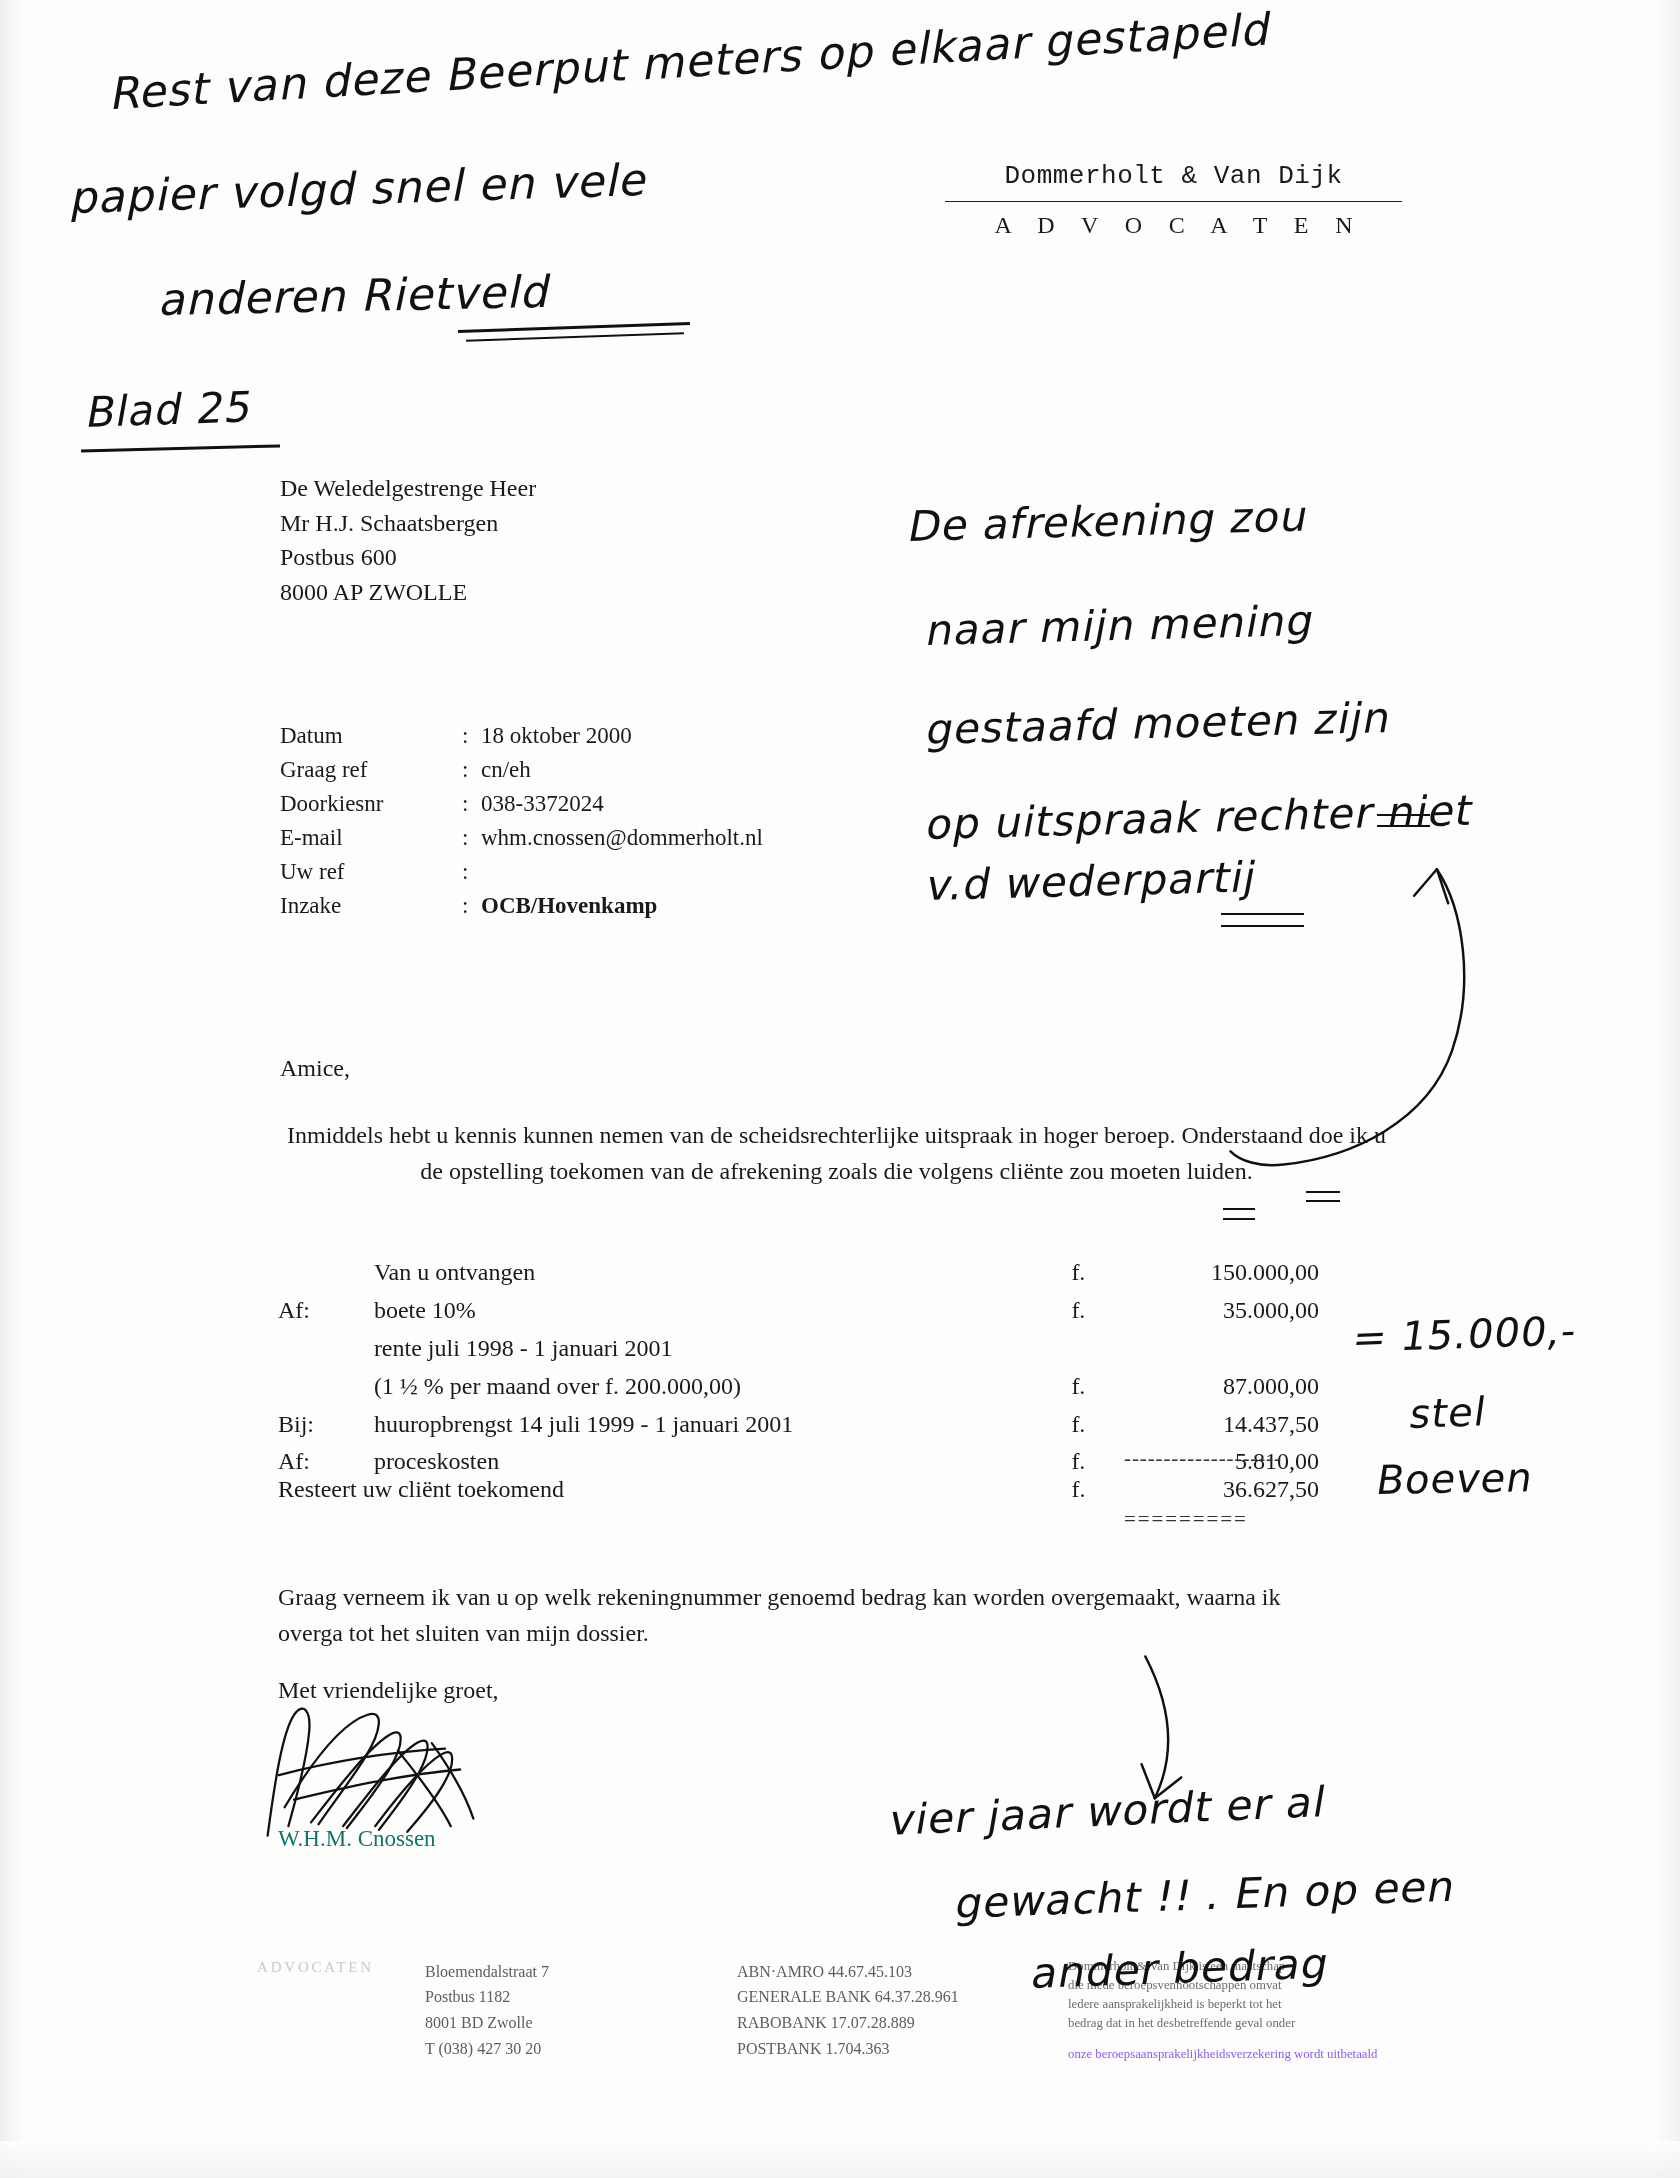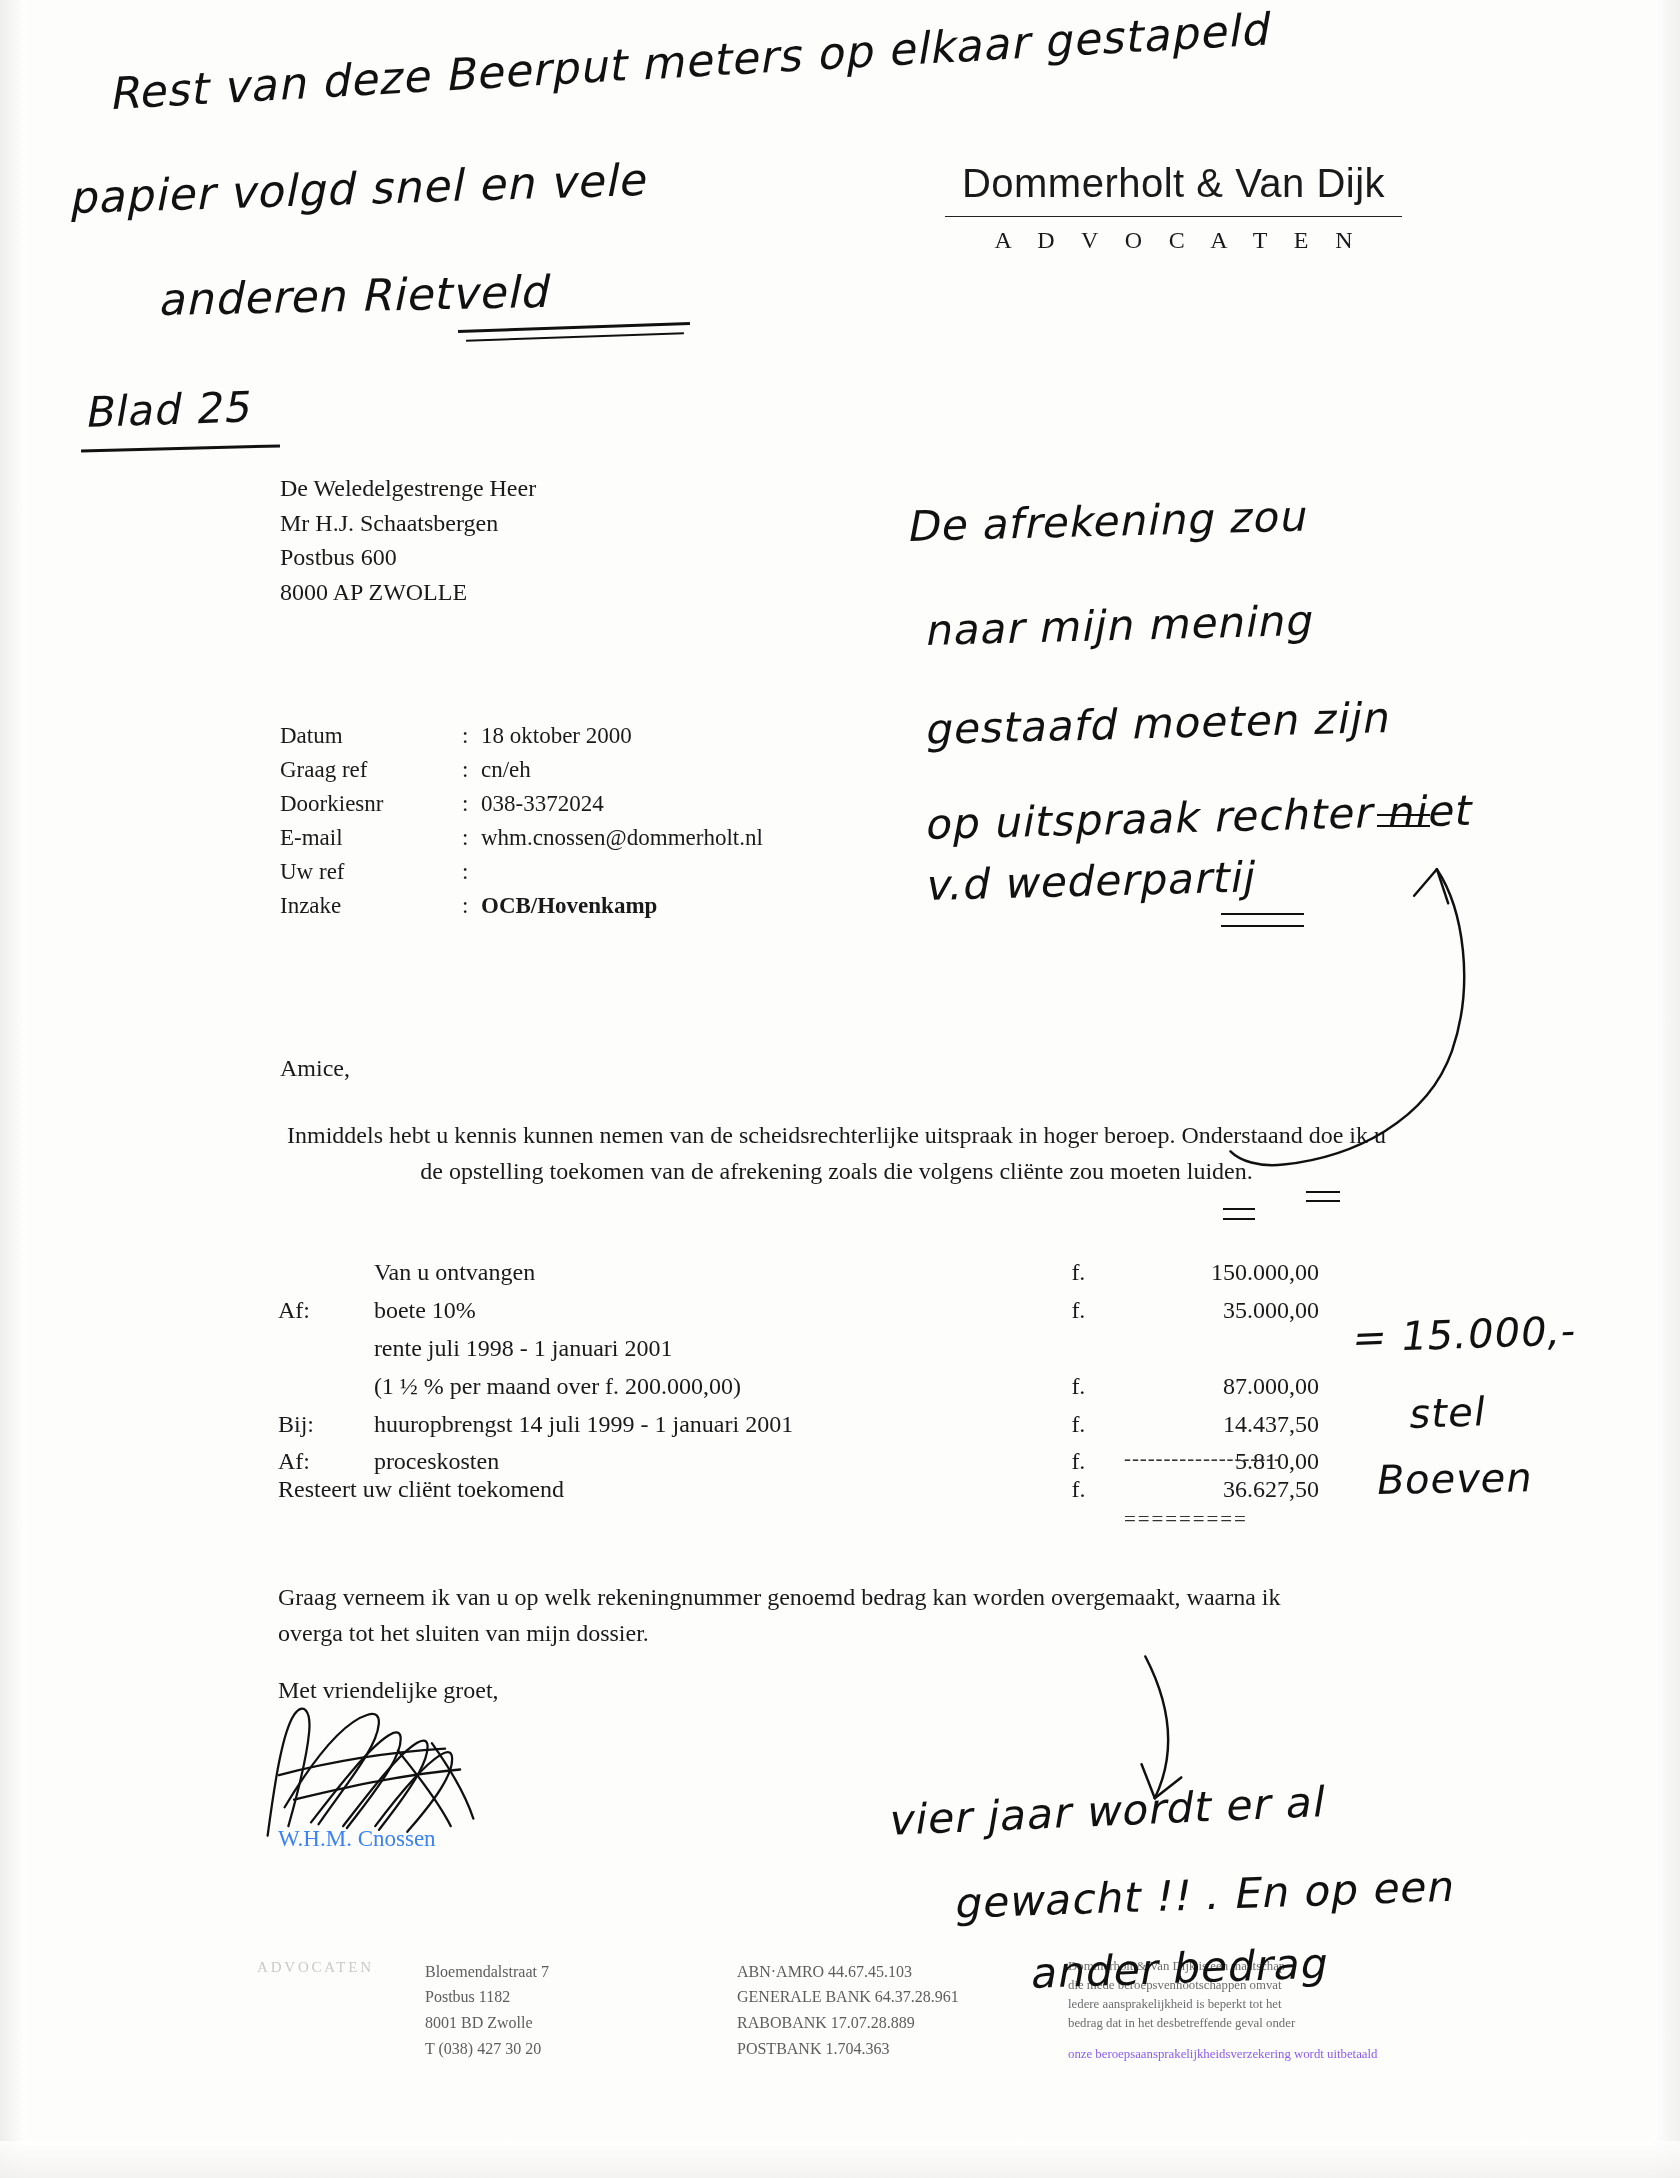--- a/index.html
+++ b/index.html
@@ -42,22 +42,22 @@
 
   
   .letterhead {
     position: absolute;
     left: 937px;
     top: 161px;
     width: 473px;
     text-align: center;
   }
   .firm-name {
-    font-family: Liberation Sans, sans-serif;
-    font-size: 40px;
+    font-family: Liberation Mono, monospace;
+    font-size: 26px;
     letter-spacing: 0.5px;
     white-space: nowrap;
   }
   .firm-rule {
     height: 1.9px;
     background: #222;
     margin: 9.5px 7.6px 9.5px 7.6px;
   }
   .firm-sub {
     font-size: 24px;
@@ -173,21 +173,21 @@
     position: absolute;
     left: 278px;
     top: 1677px;
     font-size: 24px;
   }
   .signer {
     position: absolute;
     left: 278px;
     top: 1826px;
     font-size: 23px;
-    color: #3b82f6;
+    color: #0f766e;
   }
 
   
   .footer {
     position: absolute;
     left: 265px;
     top: 1957px;
     width: 1230px;
     display: flex;
     gap: 28px;

